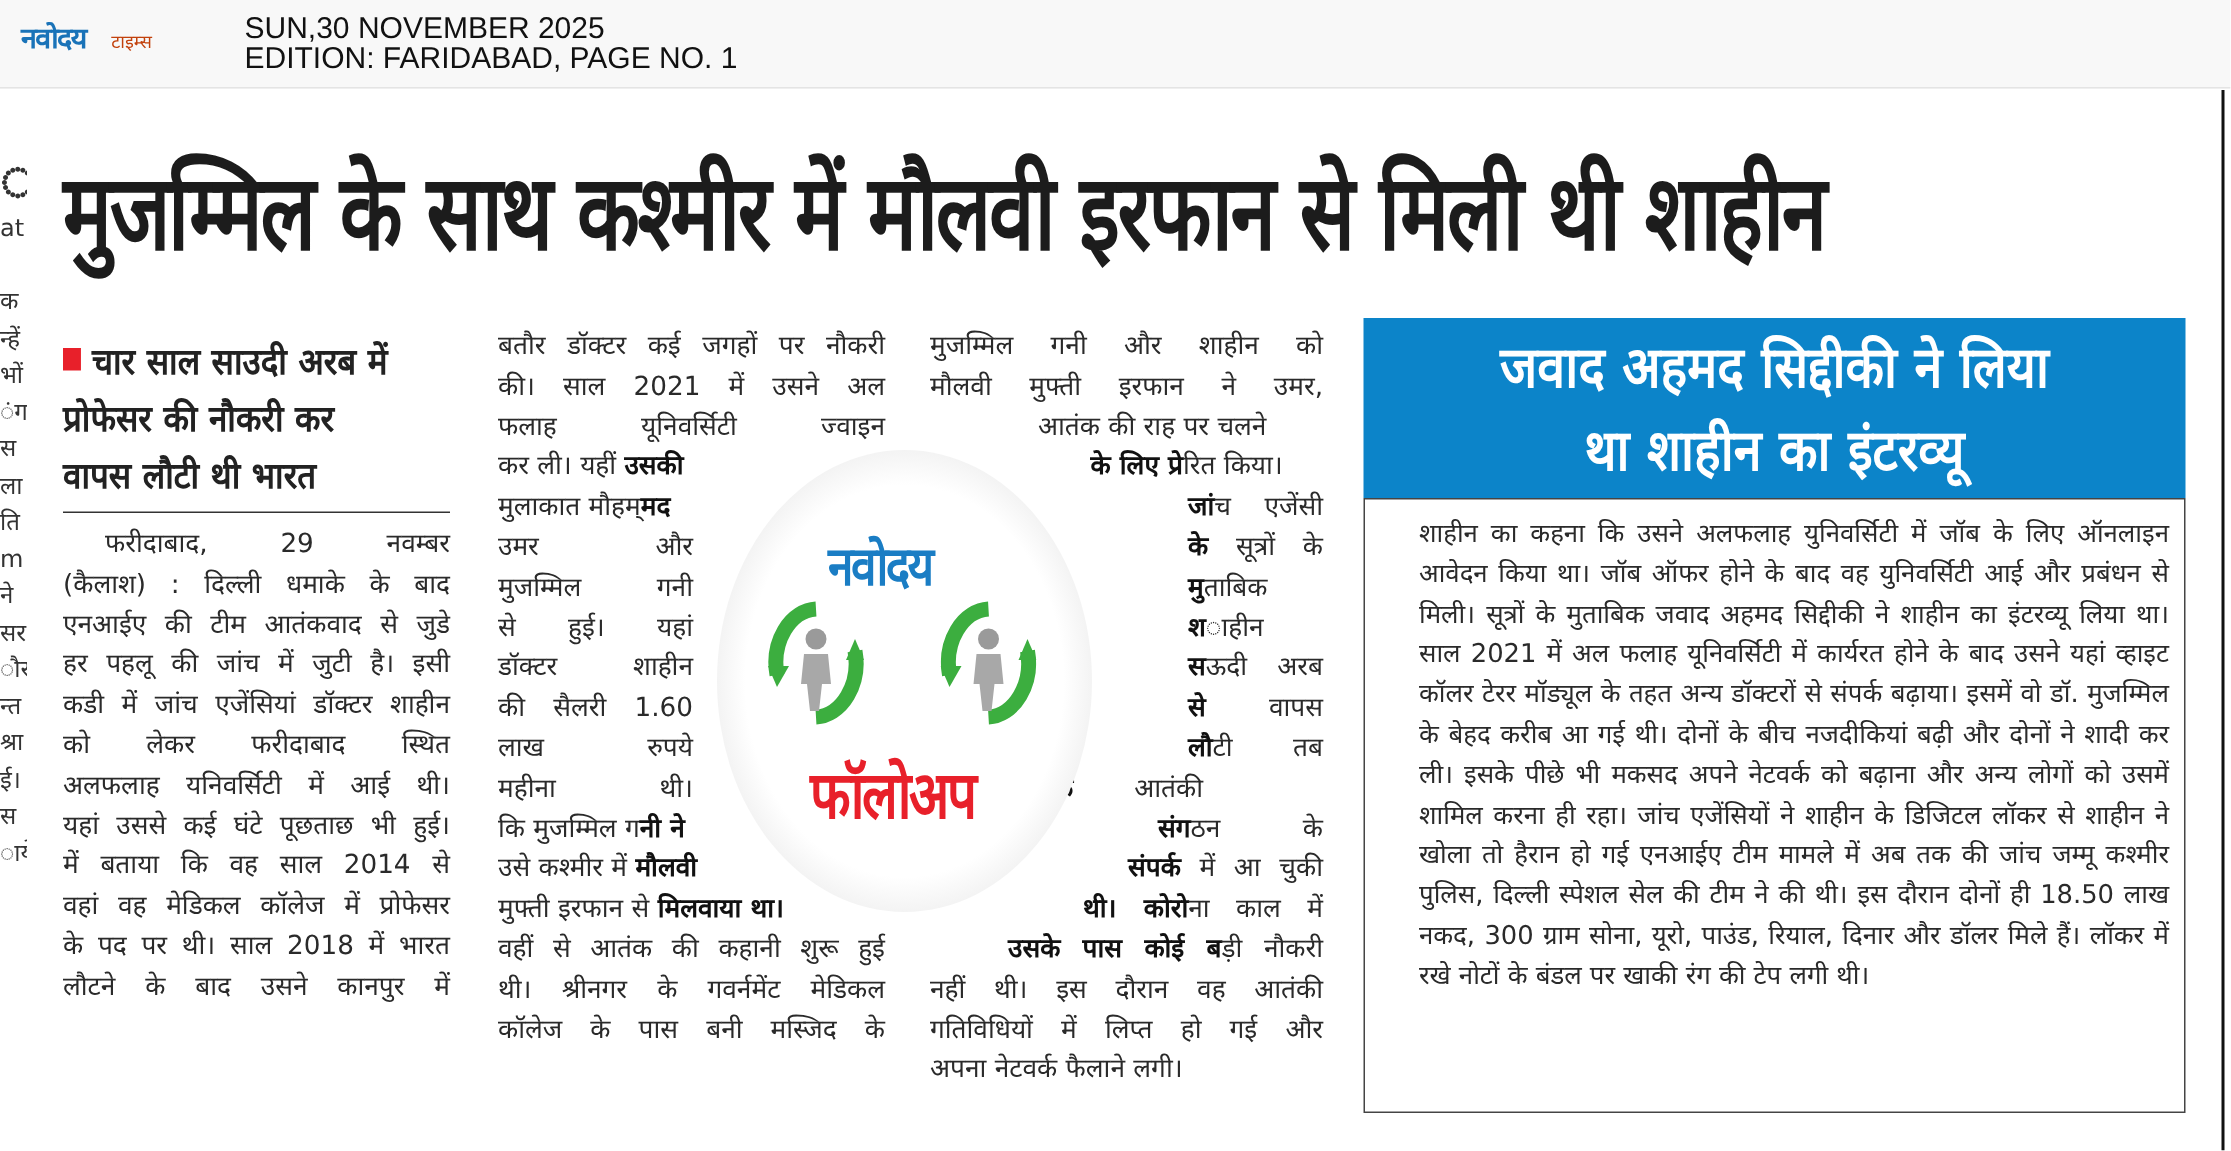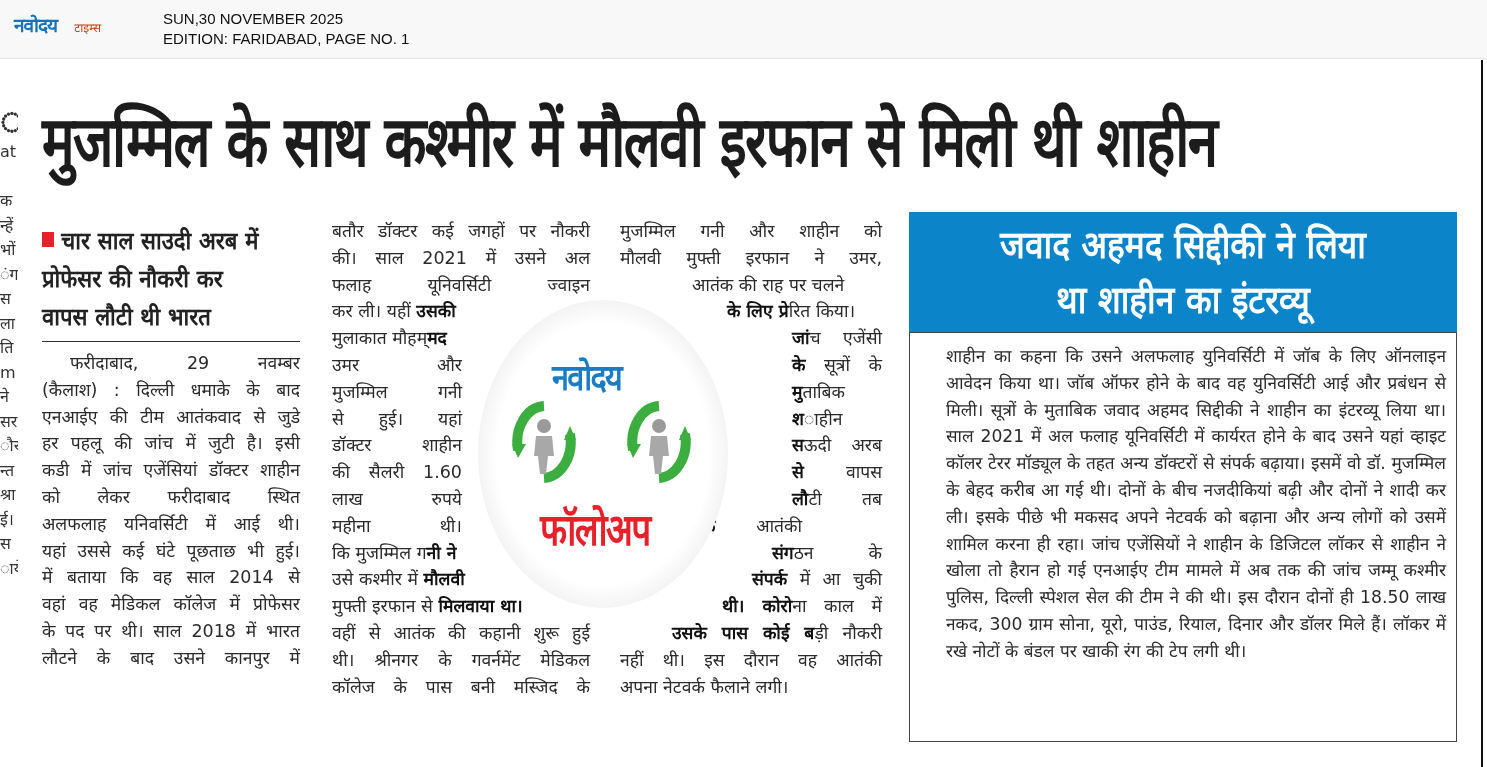--- a/index.html
+++ b/index.html
@@ -7,21 +7,21 @@
     width:1487px; height:767px; overflow:hidden; position:relative;
     background:#ffffff; font-family:"DejaVu Sans", sans-serif; color:#222;
   }
   .topbar {
     position:absolute; left:0; top:0; width:1487px; height:58px;
     background:#f8f8f8; border-bottom:1px solid #e4e4e4;
   }
   .brand { position:absolute; left:14px; top:12px; display:flex; align-items:baseline; }
   .brand-main { color:#1a73b8; font-weight:bold; font-size:19px; letter-spacing:-1px; font-family:"DejaVu Sans", sans-serif; }
   .brand-sub { color:#c2410c; font-size:12px; margin-left:17px; font-family:"DejaVu Sans", sans-serif; }
-  .edition { position:absolute; left:163px; top:9px; font-family:"Liberation Sans", sans-serif; font-size:15px; line-height:20px; color:#111; }
+  .edition { position:absolute; left:163px; top:9px; font-family:"Liberation Sans", sans-serif; font-size:20px; line-height:20px; color:#111; }
   .page-edge { position:absolute; left:1481px; top:60px; width:2px; height:707px; background:#111; }
 
   .headline {
     position:absolute; left:42px; top:92px; width:1420px; height:100px;
     font-family:"DejaVu Sans", sans-serif; font-weight:bold; font-size:70px;
     line-height:100px; color:#1c1c1c; white-space:nowrap;
     transform:scaleX(0.78); transform-origin:left center; letter-spacing:-2px;
   }
   .left-strip {
     position:absolute; left:0; top:100px; width:18px; font-size:16px; line-height:24.5px;
@@ -170,20 +170,21 @@
     <p style="margin-left: 172px; width: 90px; text-align: right; text-align-last: left;"><b>श</b>ाहीन</p>
     <p style="margin-left: 172px; width: 90px;"><b>स</b>ऊदी अरब</p>
     <p style="margin-left: 172px; width: 90px;"><b>से</b> वापस</p>
     <p style="margin-left: 172px; width: 90px;"><b>लौ</b>टी तब</p>
     <p style="margin-left: 72px; width: 110px;"><b>तक</b> आतंकी</p>
     <p style="margin-left: 152px; width: 110px;"><b>संग</b>ठन के</p>
     <p style="margin-left: 132px; width: 130px;"><b>संपर्क</b> में आ चुकी</p>
     <p style="margin-left: 102px; width: 160px;"><b>थी। कोरो</b>ना काल में</p>
     <p style="margin-left: 52px; width: 210px;"><b>उसके पास कोई ब</b>ड़ी नौकरी</p>
     <p>नहीं थी। इस दौरान वह आतंकी</p>
+    <p>गतिविधियों में लिप्त हो गई और</p>
     <p class="last">अपना नेटवर्क फैलाने लगी।</p>
   </div>
 
 <div class="logo-circle"></div>
 <div class="logo-top">नवोदय</div>
 <svg class="cycle cycle1" viewBox="0 0 64 84">
   <path d="M32 6 A28 36 0 0 0 6 50" stroke="#3cae3f" stroke-width="10" fill="none"></path>
   <path d="M32 78 A28 36 0 0 0 58 34" stroke="#3cae3f" stroke-width="10" fill="none"></path>
   <polygon points="0,44 14,44 6,58" fill="#3cae3f"></polygon>
   <polygon points="52,40 64,40 58,26" fill="#3cae3f"></polygon>

